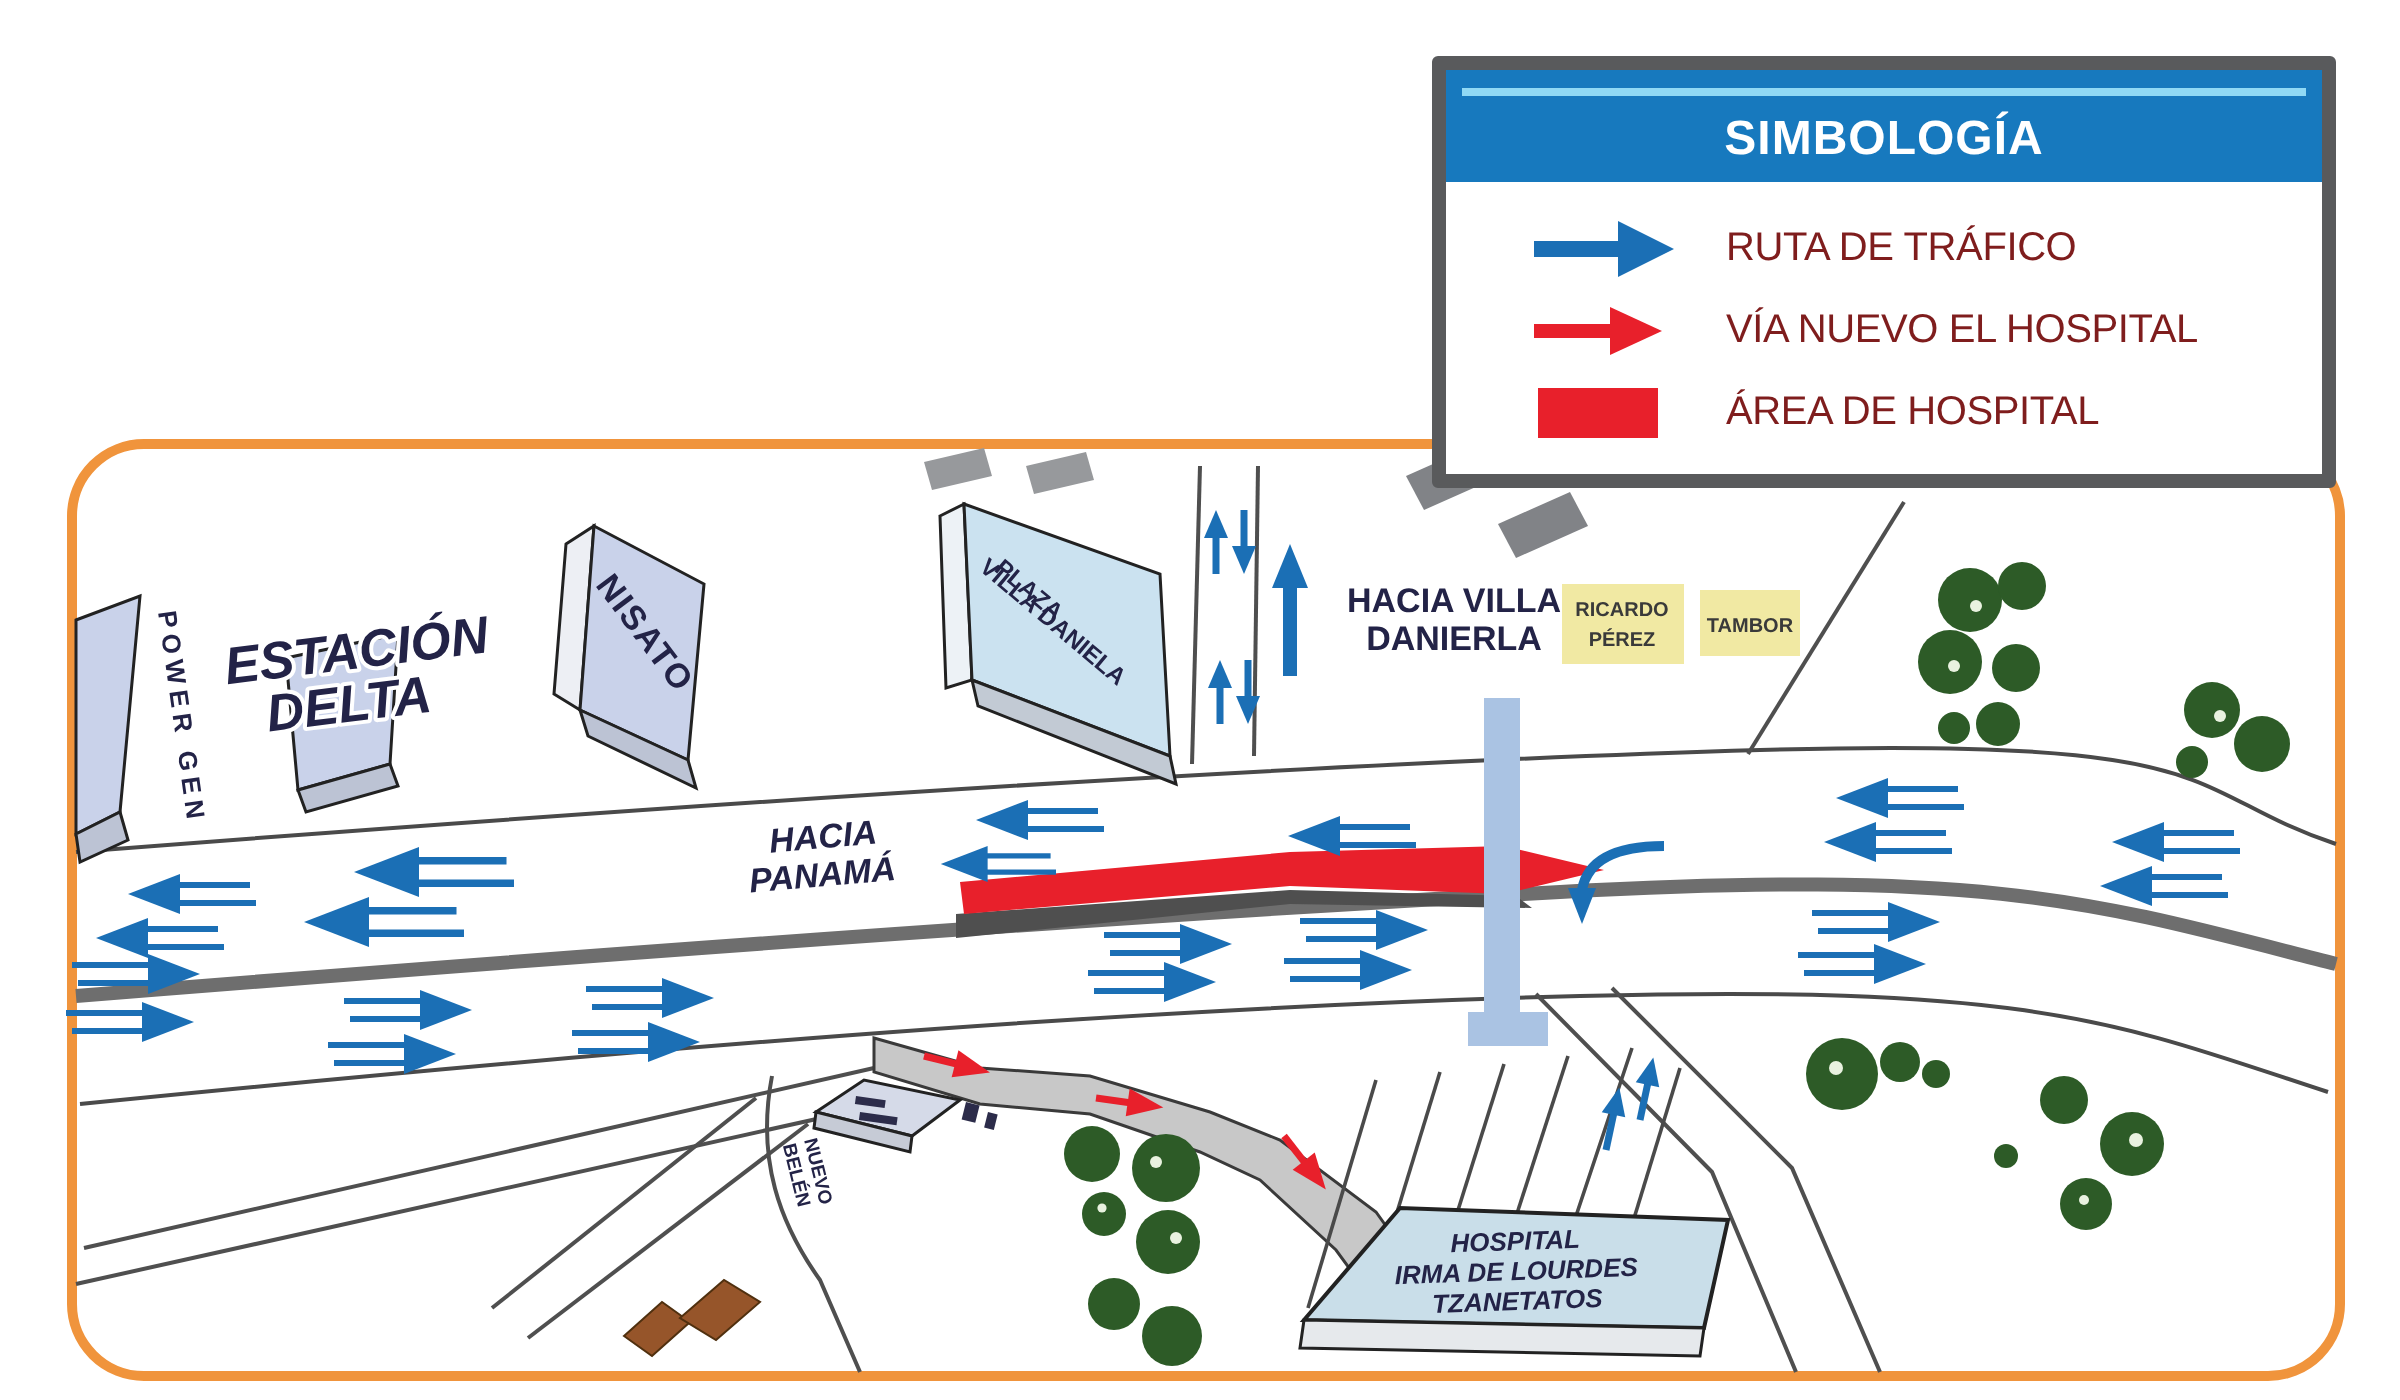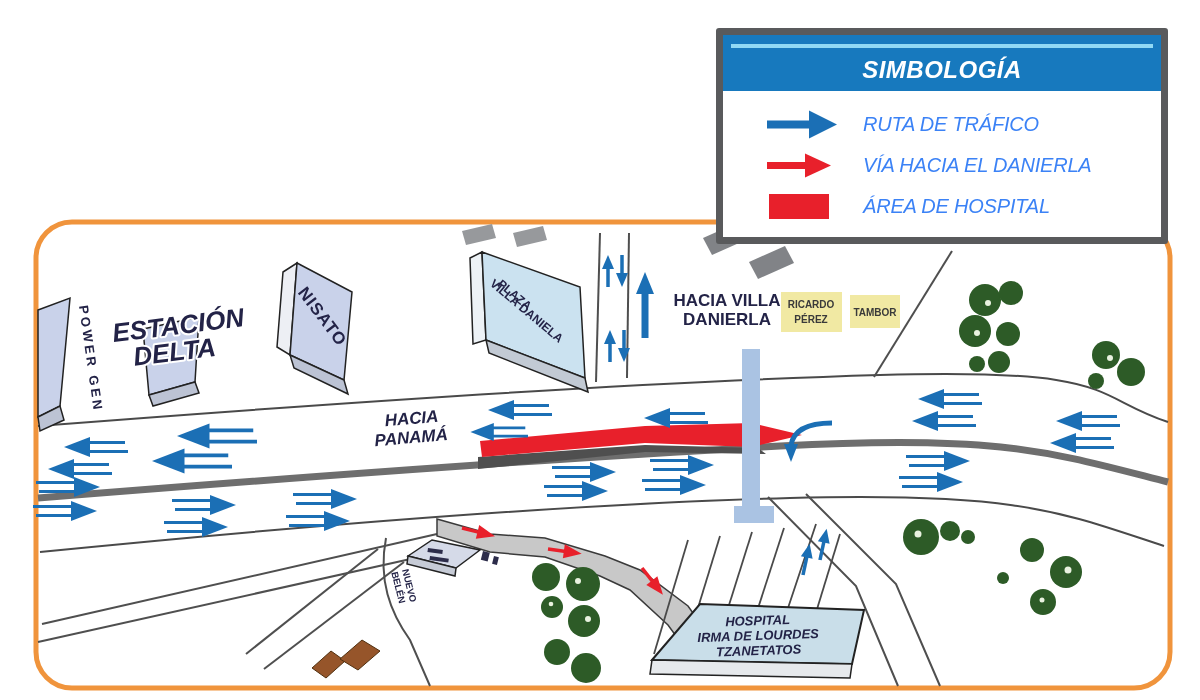--- a/index.html
+++ b/index.html
@@ -1,29 +1,29 @@
 <!DOCTYPE html>
 <html><head>
 <meta charset="utf-8">
 <style>
   html,body{margin:0;padding:0;background:#fff;}
   .stage{position:relative;width:1200px;height:700px;background:#fff;overflow:hidden;
          font-family:"Liberation Sans",sans-serif;}
   .map-svg{position:absolute;left:0;top:0;}
   
   .legend{position:absolute;left:716px;top:28px;width:452px;height:216px;background:#fff;
-          border:7px solid #595A5C;border-radius:3px;box-sizing:border-box;z-index:5;font-style:italic;}
+          border:7px solid #595A5C;border-radius:3px;box-sizing:border-box;z-index:5;}
   .legend-header{height:56px;background:#1779BE;position:relative;display:flex;
                  align-items:flex-end;justify-content:center;}
   .legend-accent{position:absolute;top:9px;left:8px;right:8px;height:4px;background:#90D9F5;}
   .legend-title{color:#fff;font-weight:bold;font-size:24px;letter-spacing:.5px;margin-bottom:7px;}
   .legend-body{padding:13px 0 0 44px;}
   .legend-row{display:flex;align-items:center;gap:24px;height:41px;}
   .legend-sym{width:72px;height:31px;flex:0 0 72px;}
-  .legend-label{font-size:20px;color:#3b82f6;letter-spacing:-0.2px;white-space:nowrap;}
+  .legend-label{font-size:20px;color:#7f1d1d;letter-spacing:-0.2px;white-space:nowrap;}
   text{font-family:"Liberation Sans",sans-serif;}
   .map-label{fill:#232347;font-weight:bold;}
   .halo{paint-order:stroke;stroke:#ffffff;stroke-width:4px;stroke-linejoin:round;}
 </style>
 </head>
 <body>
 
 <div class="stage">
 
 <svg class="map-svg" width="1200" height="700" viewBox="0 0 1200 700">
@@ -283,21 +283,21 @@
         <rect x="0" y="11.5" width="44" height="8" fill="#1B6FB5"></rect>
         <polygon points="42,1.5 70,15.5 42,29.5" fill="#1B6FB5"></polygon>
       </svg>
       <span class="legend-label">RUTA DE TRÁFICO</span>
     </div>
     <div class="legend-row">
       <svg class="legend-sym" viewBox="0 0 72 31">
         <rect x="0" y="12" width="40" height="7" fill="#E8202B"></rect>
         <polygon points="38,3.5 64,15.5 38,27.5" fill="#E8202B"></polygon>
       </svg>
-      <span class="legend-label">VÍA HACIA EL DANIERLA</span>
+      <span class="legend-label">VÍA NUEVO EL HOSPITAL</span>
     </div>
     <div class="legend-row">
       <svg class="legend-sym" viewBox="0 0 72 31">
         <rect x="2" y="3" width="60" height="25" fill="#E8202B"></rect>
       </svg>
       <span class="legend-label">ÁREA DE HOSPITAL</span>
     </div>
   </div>
 </div>
 

